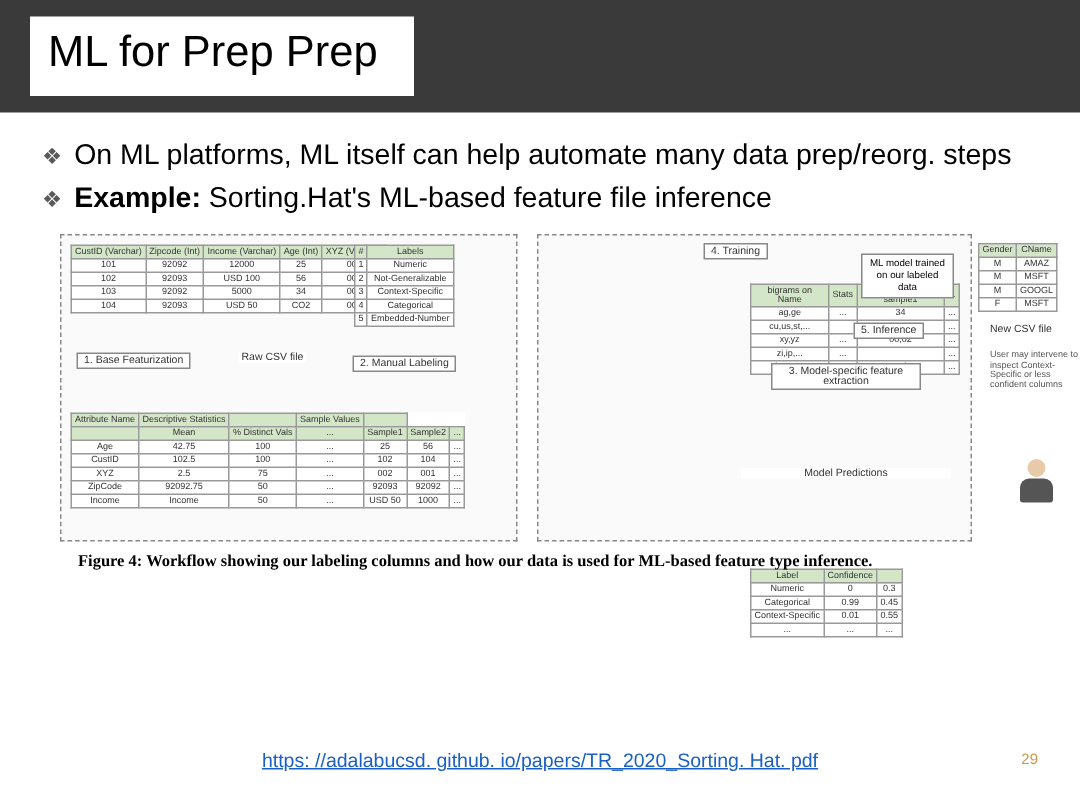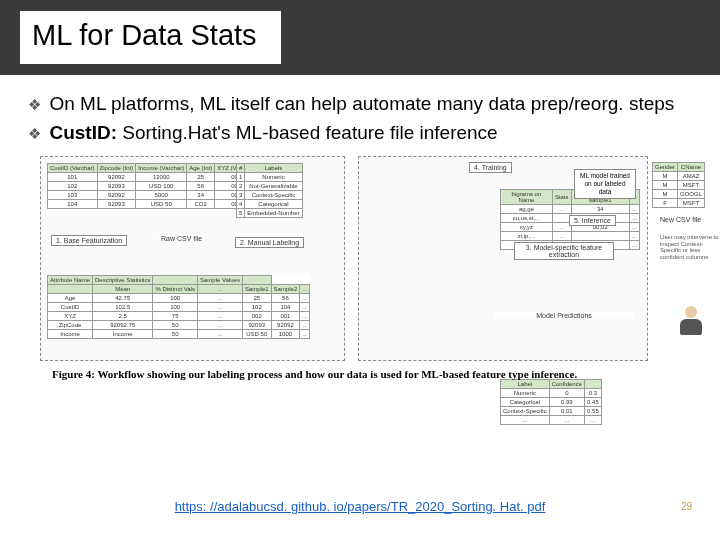--- a/index.html
+++ b/index.html
@@ -36,33 +36,33 @@
 .avatar .head{width:12px;height:12px;background:#e8c9a8;border-radius:50%;margin:0 auto}
 .avatar .body{width:22px;height:16px;background:#555;border-radius:6px 6px 2px 2px;margin:1px auto 0}
 .note{position:absolute;font-size:6px;color:#555;line-height:1.1;width:60px}
 .mid-stack{position:absolute;left:135px;top:6px;width:140px}
 </style>
 </head>
 <body>
 
 <div class="header">
   <div class="title-box">
-    <div class="title">ML for Data Stats</div>
+    <div class="title">ML for Prep Prep</div>
   </div>
 </div>
 
 <div class="content">
   <div class="bullet">
     <span class="bullet-icon">❖</span>
     <span>On ML platforms, ML itself can help automate many data prep/reorg. steps</span>
   </div>
   <div class="bullet">
     <span class="bullet-icon">❖</span>
     <span>
-      <span class="bold">CustID:</span><span> Sorting.Hat's ML-based feature file inference</span>
+      <span class="bold">Example:</span><span> Sorting.Hat's ML-based feature file inference</span>
     </span>
   </div>
 
   <div class="diagram">
 
     <div class="panel left">
       <table class="tbl t1">
           <thead>
             <tr id="t1h">
               <th>CustID (Varchar)</th>
@@ -316,20 +316,20 @@
           </tbody>
         </table>
       <div class="arrow-label" style="left:6px;top:60px">New CSV file</div>
       <div class="note" style="left:8px;top:78px">User may intervene to inspect Context-Specific or less confident columns</div>
       <div class="avatar">
           <div class="head"></div>
           <div class="body"></div>
         </div>
     </div>
 
-    <div class="caption">Figure 4: Workflow showing our labeling process and how our data is used for ML-based feature type inference.</div>
+    <div class="caption">Figure 4: Workflow showing our labeling columns and how our data is used for ML-based feature type inference.</div>
   </div>
 </div>
 
 <div class="footer">
   <a class="link">https: //adalabucsd. github. io/papers/TR_2020_Sorting. Hat. pdf</a>
   <span class="pagenum">29</span>
 </div>
 
 </body></html>

